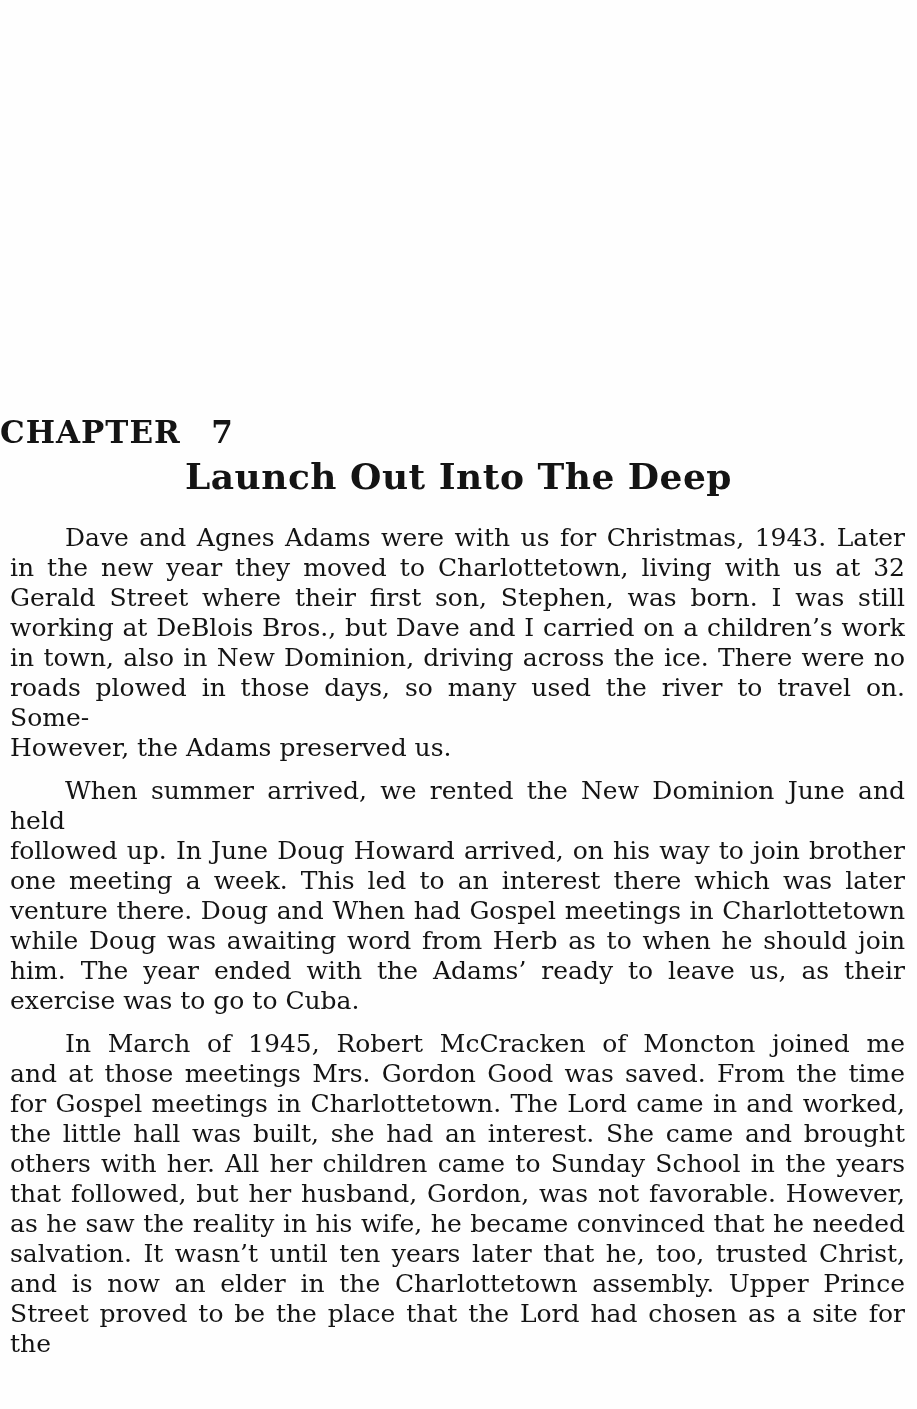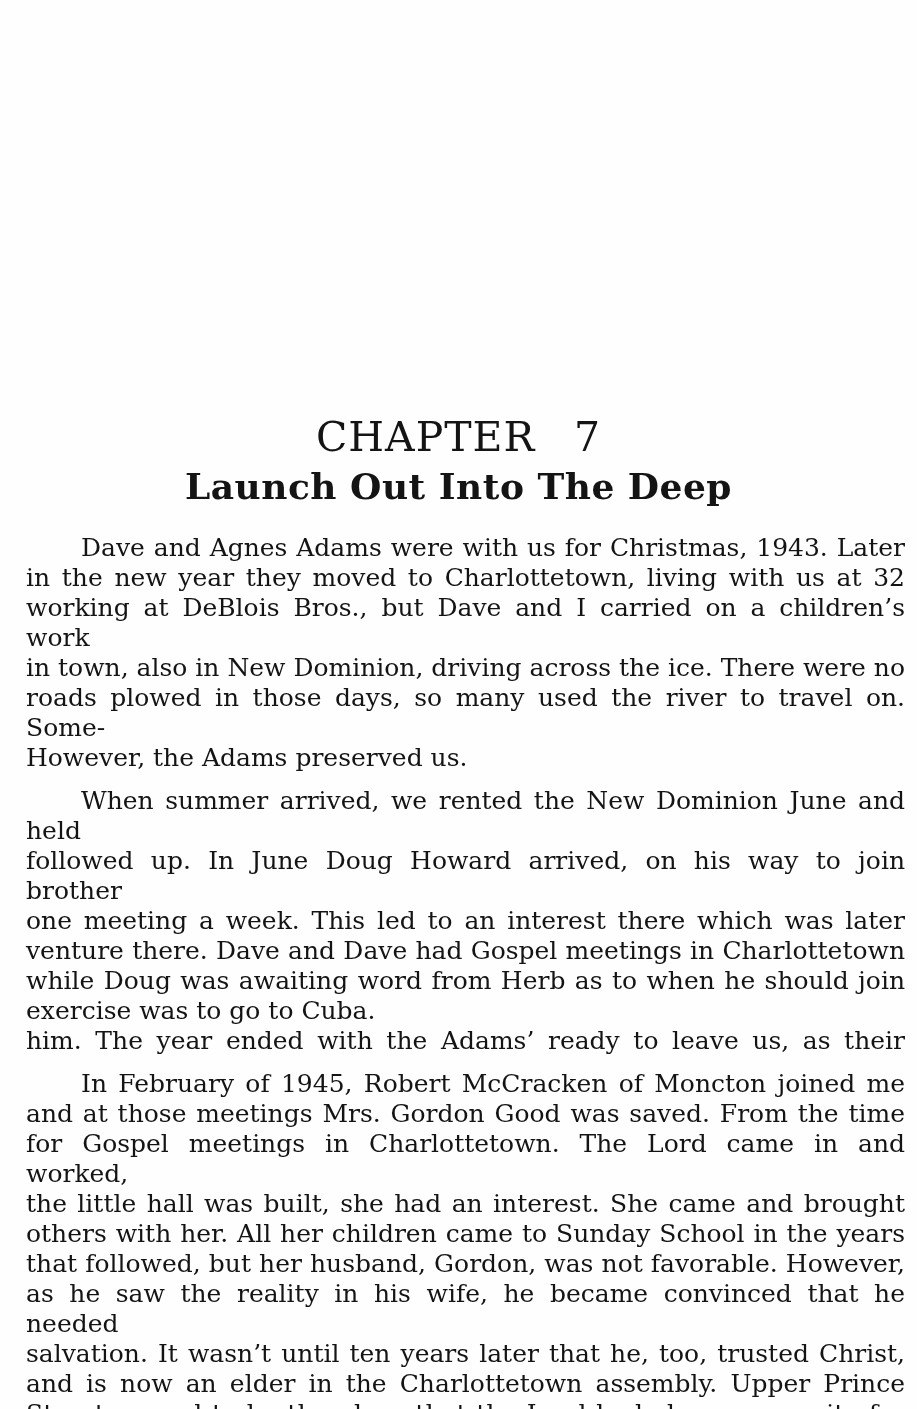--- a/index.html
+++ b/index.html
@@ -12,43 +12,42 @@
     width: 917px;
     height: 1409px;
     background: #fefefe;
     color: #141414;
     font-family: "DejaVu Serif", serif;
     overflow: hidden;
     box-sizing: border-box;
   }
   .chapter-heading {
     padding-top: 417px;
-    text-align: center;
-    font-size: 41px;
+    font-size: 31px;
     line-height: 1;
-    font-weight: normal;
+    font-weight: bold;
     letter-spacing: 1px;
     word-spacing: 0.6em;
   }
   .page-title {
     margin-top: 7px;
     text-align: center;
     font-size: 36px;
     line-height: 1.2;
     font-weight: bold;
     letter-spacing: 0.5px;
   }
   .body-text {
     margin-top: 25px;
     padding: 0 12px 0 10px;
     font-size: 25px;
     line-height: 30px;
   }
   .paragraph {
-    margin: 0 0 13px 16px;
+    margin: 0 0 13px 0;
   }
   .line {
     text-align: justify;
     text-align-last: justify;
   }
   .line.first {
     text-indent: 55px;
   }
   .line.last {
     text-align-last: left;
@@ -57,36 +56,37 @@
 </head>
 <body>
 
 <div class="page">
   <div class="chapter-heading">CHAPTER 7</div>
   <div class="page-title">Launch Out Into The Deep</div>
   <div class="body-text">
       <div class="paragraph">
         <div class="line first">Dave and Agnes Adams were with us for Christmas, 1943. Later</div>
         <div class="line">in the new year they moved to Charlottetown, living with us at 32</div>
+        <div class="line">Gerald Street where their first son, Stephen, was born. I was still</div>
         <div class="line">working at DeBlois Bros., but Dave and I carried on a children’s work</div>
         <div class="line">in town, also in New Dominion, driving across the ice. There were no</div>
         <div class="line">roads plowed in those days, so many used the river to travel on. Some-</div>
         <div class="line last">However, the Adams preserved us.</div>
       </div>
       <div class="paragraph">
         <div class="line first">When summer arrived, we rented the New Dominion June and held</div>
         <div class="line">followed up. In June Doug Howard arrived, on his way to join brother</div>
         <div class="line">one meeting a week. This led to an interest there which was later</div>
-        <div class="line">venture there. Dave and Dave had Gospel meetings in Charlottetown</div>
+        <div class="line">venture there. Doug and When had Gospel meetings in Charlottetown</div>
         <div class="line">while Doug was awaiting word from Herb as to when he should join</div>
+        <div class="line">him. The year ended with the Adams’ ready to leave us, as their</div>
         <div class="line last">exercise was to go to Cuba.</div>
-        <div class="line">him. The year ended with the Adams’ ready to leave us, as their</div>
       </div>
       <div class="paragraph">
-        <div class="line first">In February of 1945, Robert McCracken of Moncton joined me</div>
+        <div class="line first">In March of 1945, Robert McCracken of Moncton joined me</div>
         <div class="line">and at those meetings Mrs. Gordon Good was saved. From the time</div>
         <div class="line">for Gospel meetings in Charlottetown. The Lord came in and worked,</div>
         <div class="line">the little hall was built, she had an interest. She came and brought</div>
         <div class="line">others with her. All her children came to Sunday School in the years</div>
         <div class="line">that followed, but her husband, Gordon, was not favorable. However,</div>
         <div class="line">as he saw the reality in his wife, he became convinced that he needed</div>
         <div class="line">salvation. It wasn’t until ten years later that he, too, trusted Christ,</div>
         <div class="line">and is now an elder in the Charlottetown assembly. Upper Prince</div>
         <div class="line">Street proved to be the place that the Lord had chosen as a site for the</div>
       </div>

